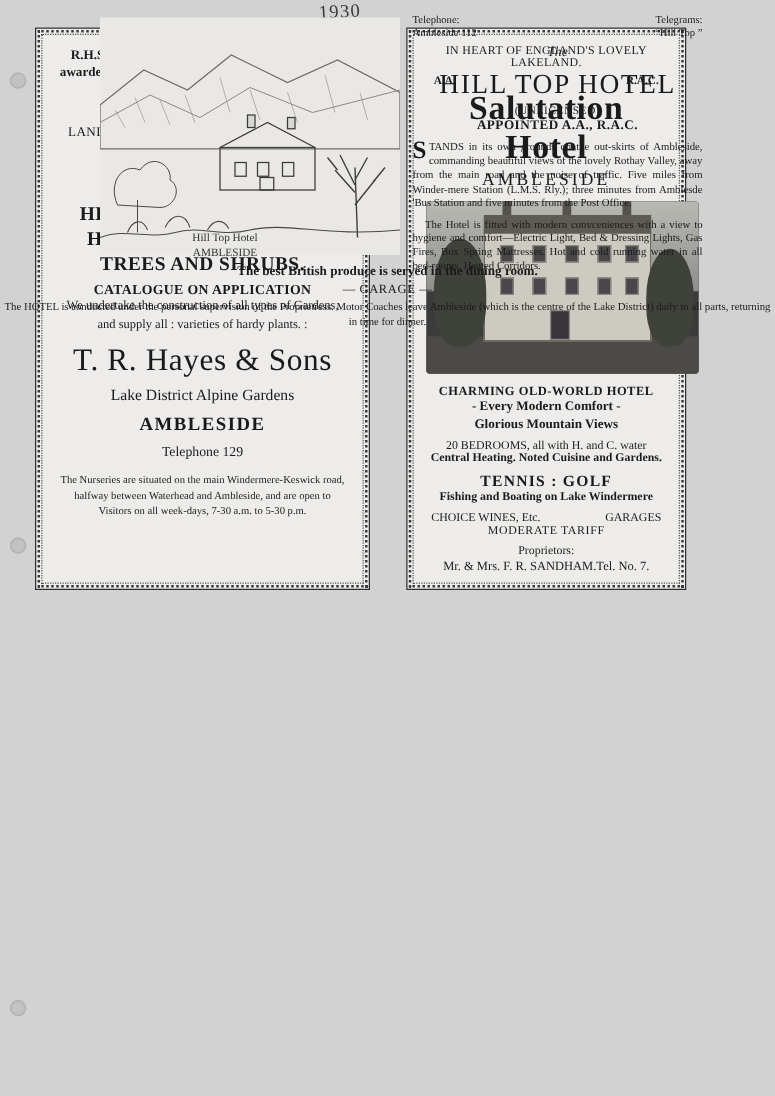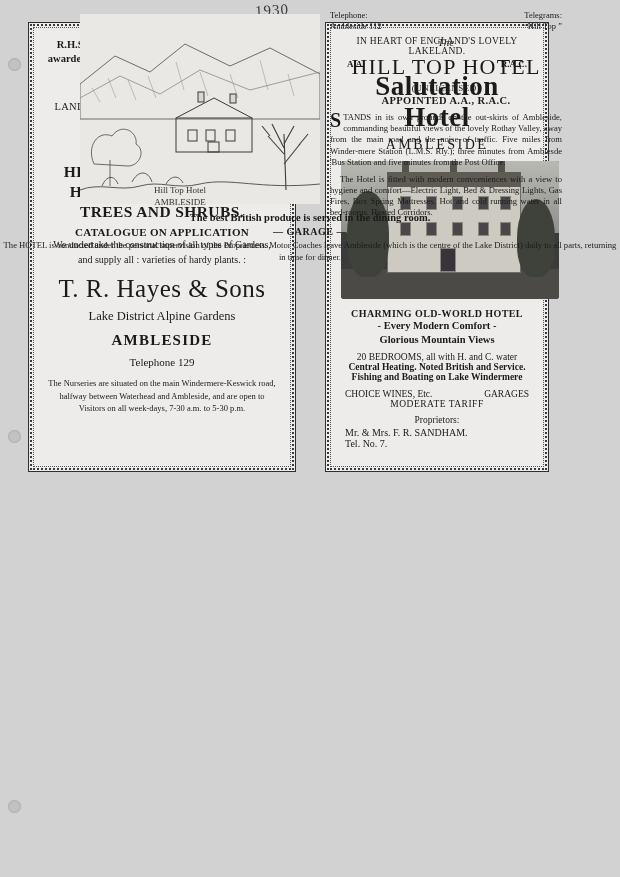--- a/index.html
+++ b/index.html
@@ -95,21 +95,21 @@
   .s-photo .chim{position:absolute;background:#55524c;width:7px;height:13px;}
   .s-charm{font-size:10px;font-weight:bold;text-align:center;letter-spacing:.4px;margin-top:9px;}
   .s-glor{font-size:10.5px;font-weight:bold;text-align:center;line-height:1.35;}
   .s-beds{font-size:9.5px;text-align:center;margin-top:5px;}
   .s-heat{font-size:9.5px;font-weight:bold;text-align:center;}
   .s-tg{font-size:12.5px;font-weight:bold;text-align:center;letter-spacing:1px;margin-top:6px;}
   .s-fish{font-size:9.5px;text-align:center;font-weight:bold;}
   .s-wines{display:flex;justify-content:space-between;font-size:9.5px;margin-top:7px;padding:0 4px;}
   .s-mod{font-size:9.5px;text-align:center;letter-spacing:.5px;}
   .s-prop{font-size:9.5px;text-align:center;margin-top:6px;}
-  .s-sand{display:flex;justify-content:center;font-size:10px;margin-top:2px;padding:0 4px;flex-direction:column;}
+  .s-sand{display:flex;justify-content:center;font-size:10px;margin-top:2px;padding:0 4px;}
 
   
   #ad-hilltop{
     left:28px;top:500px;width:565px;height:268px;
   }
   .ht-grid{position:absolute;inset:0;}
   .ht-img{
     position:absolute;left:80px;top:14px;width:240px;height:190px;
     background:#e9e8e4;
   }
@@ -121,21 +121,21 @@
   .ht-teltel{display:flex;justify-content:space-between;font-size:8.5px;line-height:1.3;gap:10px;}
   .ht-title{font-size:22px;text-align:center;letter-spacing:1.2px;margin-top:6px;font-weight:normal;}
   .ht-unl{font-size:9px;text-align:center;letter-spacing:.5px;margin-top:3px;}
   .ht-app{font-size:10.5px;text-align:center;font-weight:bold;letter-spacing:.4px;margin-top:2px;}
   .ht-body{font-size:8.6px;text-align:justify;line-height:1.3;margin-top:6px;}
   .ht-body .drop{
     float:left;font-size:20px;line-height:16px;padding-right:2px;font-weight:bold;
   }
   .ht-bottom{position:absolute;left:0;right:0;top:212px;}
   .ht-best{font-size:10.5px;font-weight:bold;text-align:center;}
-  .ht-gar{font-size:10px;text-align:center;letter-spacing:.5px;margin-top:3px;font-weight:bold;}
+  .ht-gar{font-size:10px;text-align:center;letter-spacing:.5px;margin-top:3px;}
   .ht-foot{font-size:8.6px;text-align:center;line-height:1.35;margin-top:3px;}
 </style>
 </head>
 <body>
 
 <div class="page">
 
   <div class="hole" style="left:8px;top:58px;"></div>
   <div class="hole" style="left:8px;top:430px;"></div>
   <div class="hole" style="left:8px;top:800px;"></div>
@@ -194,21 +194,22 @@
           <div class="win" style="left:52px;top:62px;height:22px;width:14px;background:#37353a;"></div>
         </div>
         <div class="tree" style="left:6px;width:42px;height:86px;"></div>
         <div class="tree" style="right:4px;width:38px;height:78px;"></div>
       </div>
 
       <div class="s-charm">CHARMING OLD-WORLD HOTEL</div>
       <div class="s-glor">- Every Modern Comfort -</div>
       <div class="s-glor">Glorious  Mountain  Views</div>
       <div class="s-beds">20 BEDROOMS, all with H. and C. water</div>
-      <div class="s-heat">Central Heating.        Noted British and Service.</div>
+      <div class="s-heat">Central Heating.        Noted Cuisine and Gardens.</div>
+      <div class="s-tg">TENNIS        :        GOLF</div>
       <div class="s-fish">Fishing and Boating on Lake Windermere</div>
       <div class="s-wines">
         <span>CHOICE WINES, Etc.</span>
         <span>GARAGES</span>
       </div>
       <div class="s-mod">MODERATE TARIFF</div>
       <div class="s-prop">Proprietors:</div>
       <div class="s-sand">
         <span>Mr. &amp; Mrs. F. R. SANDHAM.</span>
         <span>Tel. No. 7.</span>

